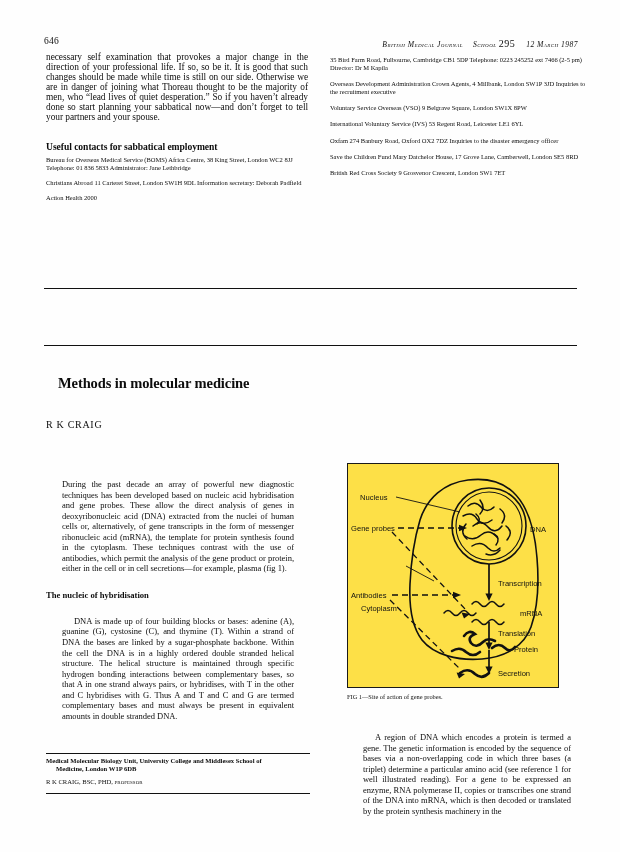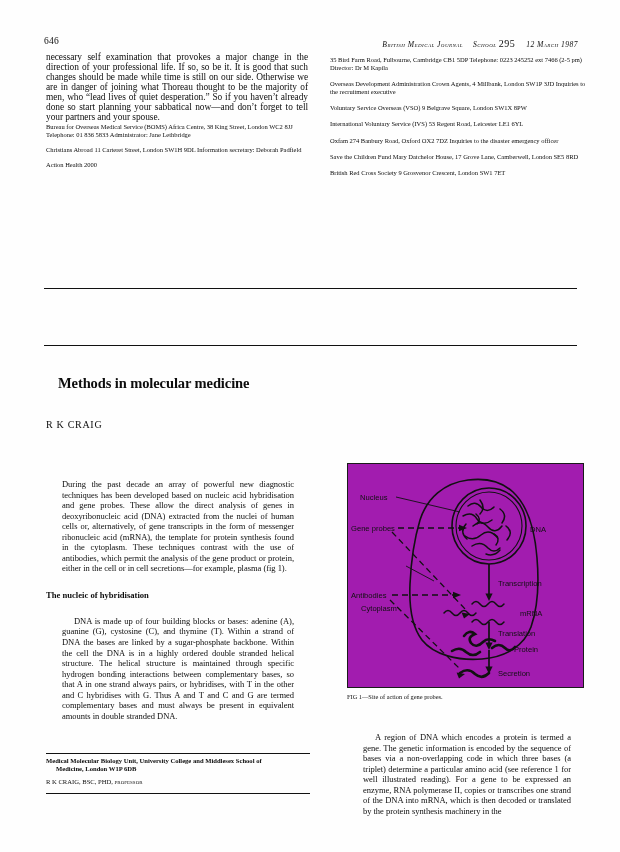--- a/index.html
+++ b/index.html
@@ -137,25 +137,25 @@
     font-size: 8.6px;
     font-weight: bold;
     margin: 13px 0 5px 0;
   }
 
   
   .figure {
     position: absolute;
     left: 347px;
     top: 463px;
-    width: 237px;
+    width: 212px;
     height: 225px;
     border: 1.1px solid #1a1a1a;
     box-sizing: border-box;
-    background: #a21caf;
+    background: #fde047;
   }
   .figure svg { display: block; }
   .fig-caption {
     position: absolute;
     left: 347px;
     top: 693px;
     width: 240px;
     font-size: 6.4px;
     letter-spacing: -.02px;
   }
@@ -195,20 +195,21 @@
 <div class="page">
 
   <div class="folio">646</div>
 
   <div class="runhead">
     <span class="sc">British Medical Journal</span><span class="gap-s"></span><span class="gap-s"></span><span class="sc">School</span> <span class="num">295</span><span class="gap"></span><span class="sc">12 March 1987</span>
   </div>
 
   <div class="col-left">
     <p class="lead">necessary self examination that provokes a major change in the direction of your professional life. If so, so be it. It is good that such changes should be made while time is still on our side. Otherwise we are in danger of joining what Thoreau thought to be the majority of men, who “lead lives of quiet desperation.” So if you haven’t already done so start planning your sabbatical now—and don’t forget to tell your partners and your spouse.</p>
+    <div class="subhead">Useful contacts for sabbatical employment</div>
     <div class="contact-block first">Bureau for Overseas Medical Service (BOMS)
 Africa Centre, 38 King Street, London WC2 8JJ
 Telephone: 01 836 5833
 Administrator: Jane Lethbridge</div>
     <div class="contact-block">Christians Abroad
 11 Carteret Street, London SW1H 9DL
 Information secretary: Deborah Padfield</div>
     <div class="contact-block">Action Health 2000</div>
   </div>
 

